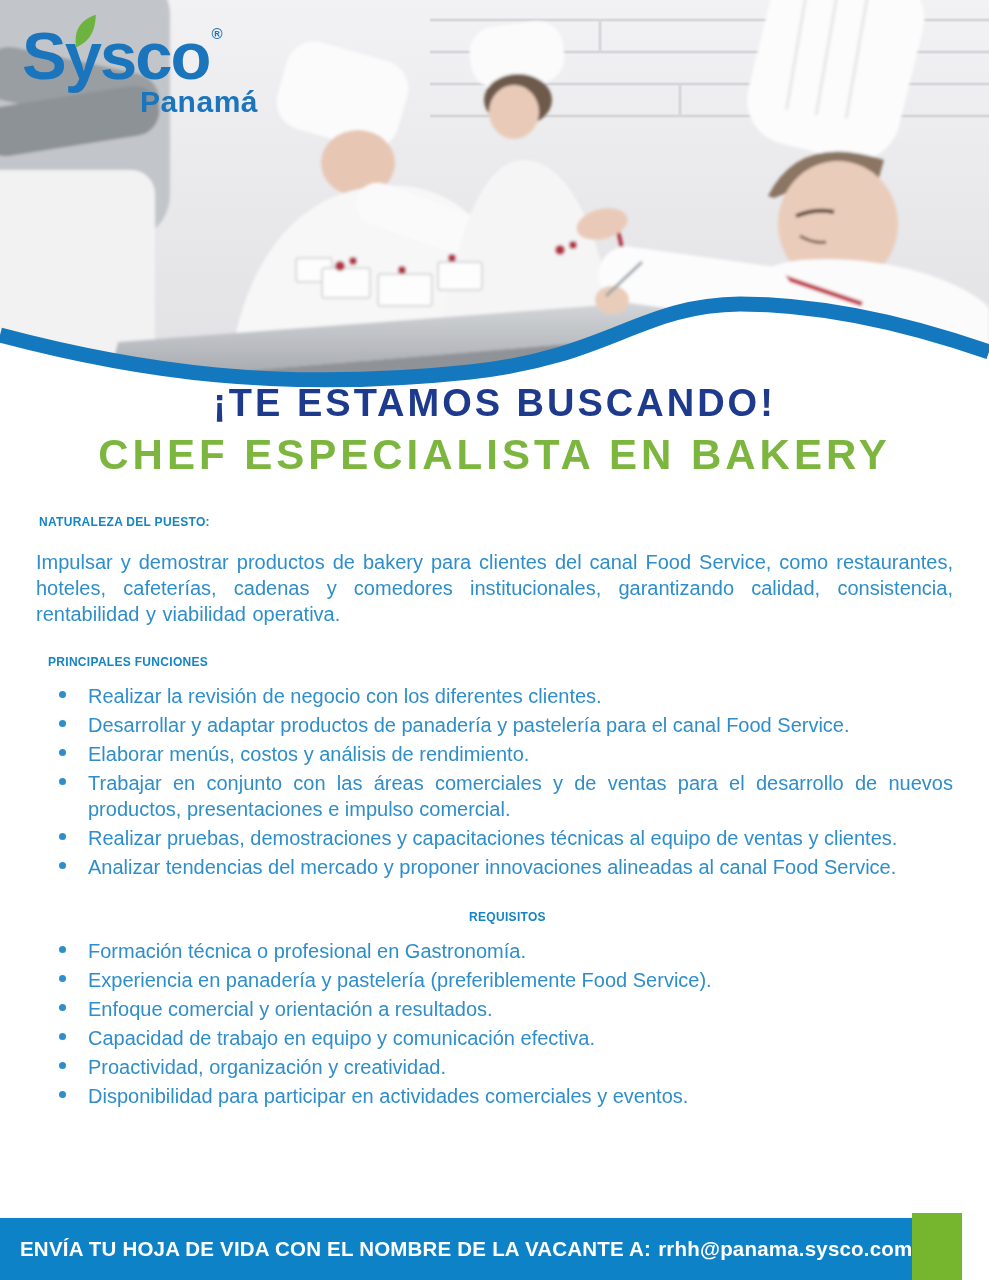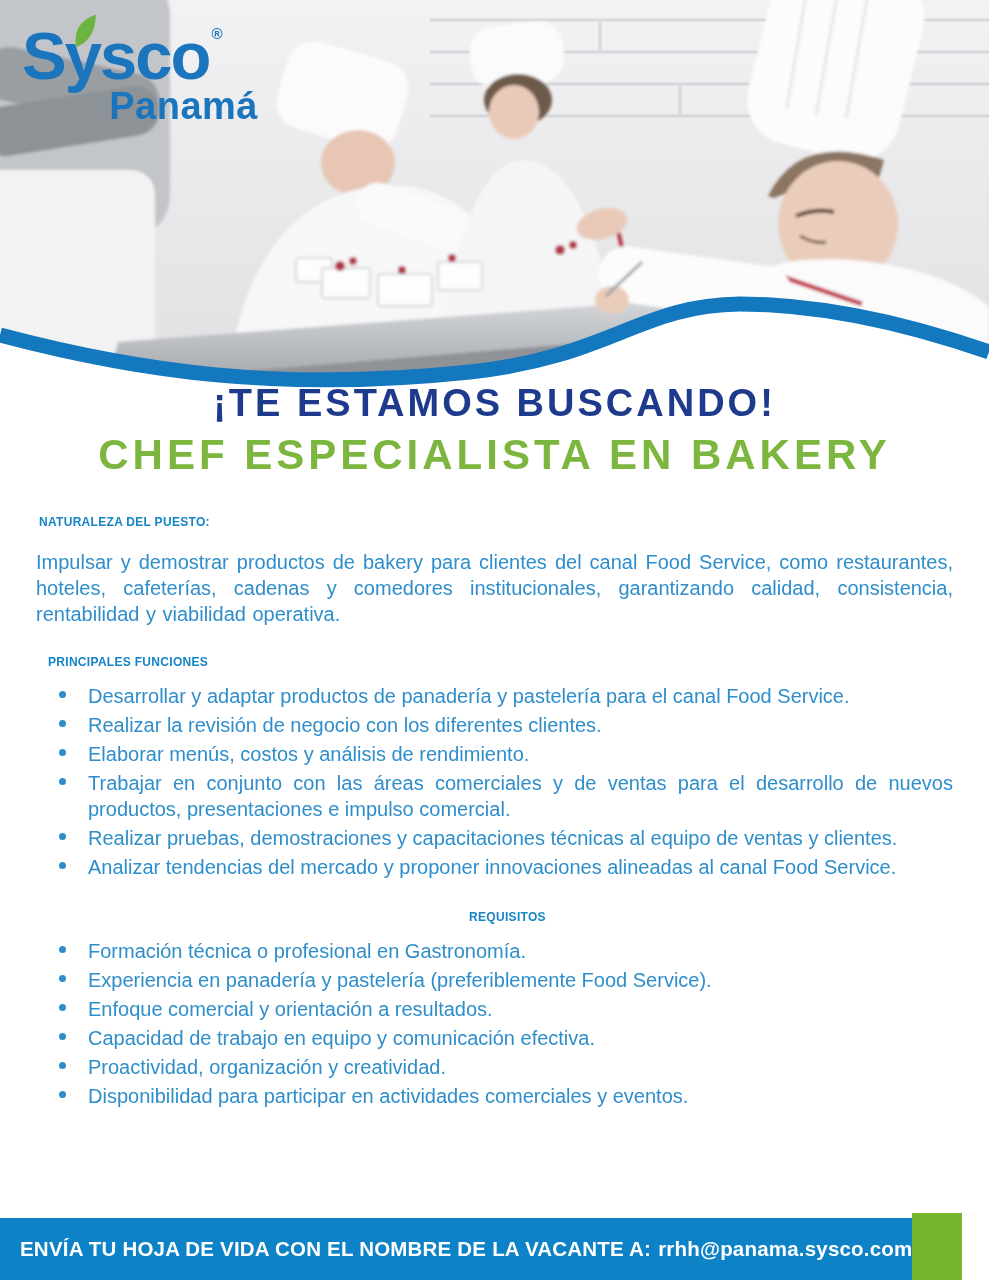--- a/index.html
+++ b/index.html
@@ -18,21 +18,21 @@
   
   .logo{position:absolute;left:22px;top:22px;z-index:2;width:250px;}
   .logo-row{position:relative;line-height:1;}
   .logo-brand{
     font-size:67px;font-weight:800;color:#1b75bc;letter-spacing:-2px;
   }
   .logo-reg{font-size:15px;font-weight:700;color:#1b75bc;position:relative;top:-40px;left:2px;}
   .leaf-icon{position:absolute;left:47px;top:-6px;width:34px;height:30px;transform:rotate(-14deg);}
   .logo-region{
     text-align:right;padding-right:14px;margin-top:-4px;
-    font-size:38px;font-weight:800;color:#1b75bc;letter-spacing:0.5px;
+    font-size:30px;font-weight:800;color:#1b75bc;letter-spacing:0.5px;
   }
 
   
   .title-block{position:relative;z-index:2;text-align:center;margin-top:-16px;}
   .headline{
     margin:0;font-size:38px;line-height:1.05;font-weight:800;
     color:#1d3a8c;letter-spacing:3px;
   }
   .subheadline{
     margin:9px 0 0 0;font-size:42px;line-height:1.05;font-weight:800;
@@ -193,22 +193,22 @@
   <div class="content">
 
     <div class="sec-naturaleza">
       <h3 class="sec-heading">NATURALEZA DEL PUESTO:</h3>
       <p class="sec-body">Impulsar y demostrar productos de bakery para clientes del canal Food Service, como restaurantes, hoteles, cafeterías, cadenas y comedores institucionales, garantizando calidad, consistencia, rentabilidad y viabilidad operativa.</p>
     </div>
 
     <div class="sec-funciones">
       <h3 class="sec-heading">PRINCIPALES FUNCIONES</h3>
       <ul class="blist">
+        <li>Realizar la revisión de negocio con los diferentes clientes.</li>
         <li>Desarrollar y adaptar productos de panadería y pastelería para el canal Food Service.</li>
-        <li>Realizar la revisión de negocio con los diferentes clientes.</li>
         <li>Elaborar menús, costos y análisis de rendimiento.</li>
         <li>Trabajar en conjunto con las áreas comerciales y de ventas para el desarrollo de nuevos productos, presentaciones e impulso comercial.</li>
         <li>Realizar pruebas, demostraciones y capacitaciones técnicas al equipo de ventas y clientes.</li>
         <li>Analizar tendencias del mercado y proponer innovaciones alineadas al canal Food Service.</li>
       </ul>
     </div>
 
     <div class="sec-requisitos">
       <h3 class="sec-heading">REQUISITOS</h3>
       <ul class="blist">

